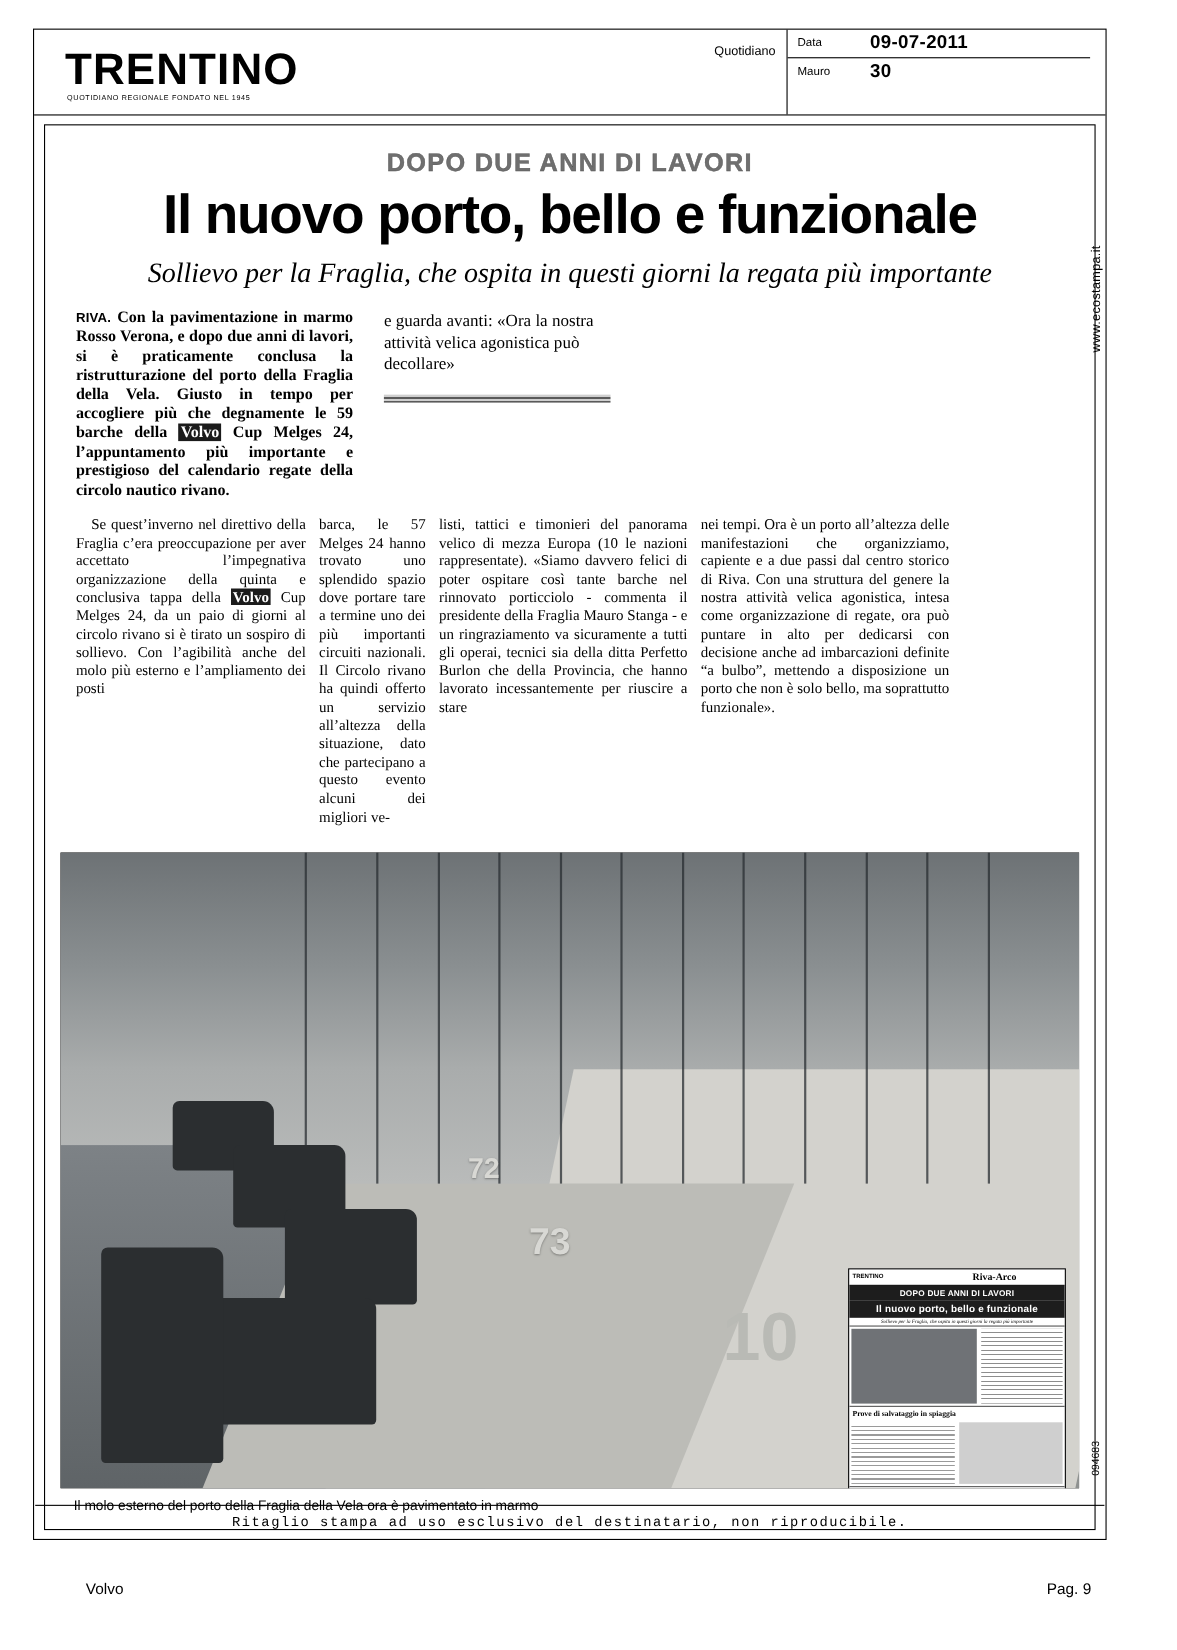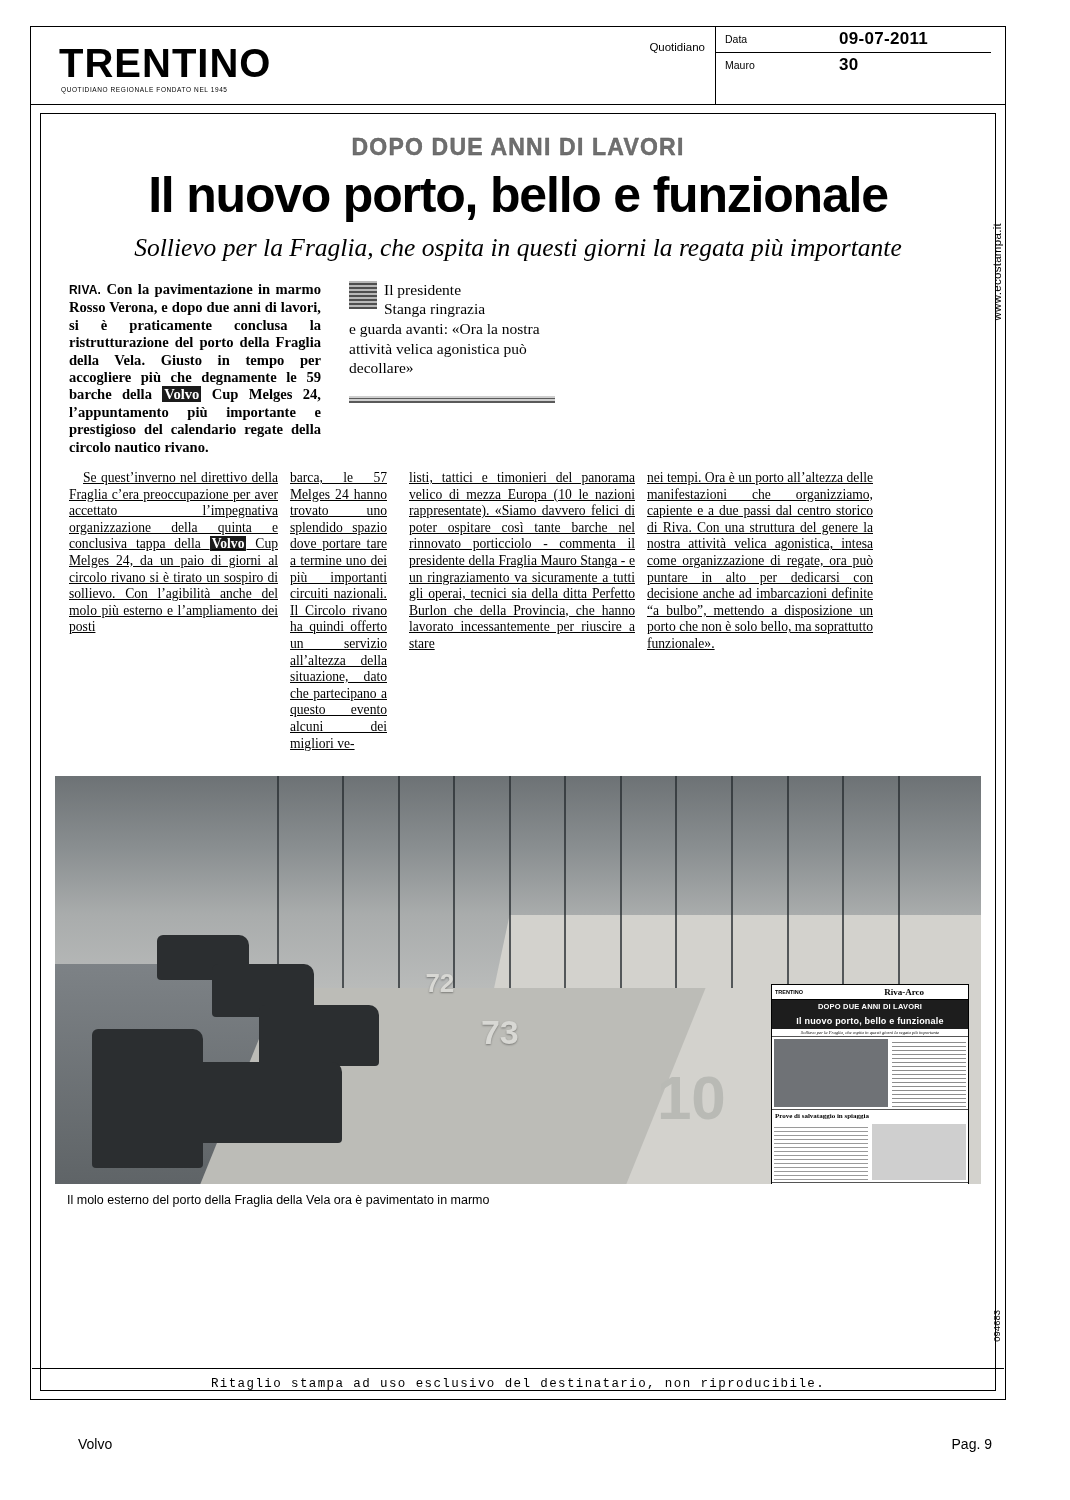--- a/index.html
+++ b/index.html
@@ -9,21 +9,21 @@
   
   .frame{position:absolute;left:30px;top:26px;width:976px;height:1374px;border:1px solid #000;box-sizing:border-box;}
 
   
   .masthead{position:relative;height:78px;border-bottom:1px solid #000;box-sizing:border-box;}
   .brand{position:absolute;left:28px;top:16px;}
   .brand-name{font-family:"Liberation Sans",sans-serif;font-weight:bold;font-size:40px;letter-spacing:1px;line-height:40px;}
   .brand-sub{font-family:"Liberation Sans",sans-serif;font-size:6.5px;letter-spacing:.6px;margin-top:3px;margin-left:2px;}
   .quot{position:absolute;right:300px;top:14px;font-family:"Liberation Sans",sans-serif;font-size:11.5px;}
   .metabox{position:absolute;right:14px;top:0px;width:276px;height:77px;border-left:1px solid #000;box-sizing:border-box;}
-  .metarow{display:flex;align-items:center;height:25.6px;border-bottom:1px solid #000;box-sizing:border-box;gap:48px;}
+  .metarow{display:flex;align-items:center;height:25.6px;border-bottom:1px solid #000;box-sizing:border-box;}
   .metarow:last-child{border-bottom:none;}
   .metalab{width:66px;padding-left:9px;font-family:"Liberation Sans",sans-serif;font-size:10.5px;}
   .metaval{font-family:"Liberation Sans",sans-serif;font-size:17px;font-weight:bold;letter-spacing:.3px;}
 
   
   .clip{position:absolute;left:0;top:78px;width:974px;height:1295px;}
   .clip-inner{position:absolute;left:9px;top:8px;width:956px;height:1278px;border:1px solid #000;box-sizing:border-box;}
 
   .vertical-url{position:absolute;right:2px;top:118px;writing-mode:vertical-rl;transform:rotate(180deg);
     font-family:"Liberation Sans",sans-serif;font-size:11.5px;letter-spacing:.3px;}
@@ -52,27 +52,27 @@
   .qb-lines{font-size:15.5px;line-height:18.5px;}
   .qb-body{font-size:15.5px;line-height:19.5px;margin-top:1px;}
   .qb-rule{margin-top:18px;height:7px;width:206px;
     background:repeating-linear-gradient(0deg,#5a5a5a 0 1.5px,#cfcfcf 1.5px 3.5px);}
 
   
   .cols{display:flex;margin-top:14px;}
   .col{font-size:13.6px;line-height:16.6px;text-align:justify;-webkit-hyphens:manual;}
   .c1{width:209px;}
   .c2{width:97px;margin-left:12px;}
-  .c3{width:226px;margin-left:22px;}
+  .c3{width:226px;margin-left:12px;}
   .c4{width:226px;margin-left:12px;}
-  .col p{margin:0;text-decoration:underline;}
+  .col p{margin:0;}
   .indent{text-indent:14px;}
 
   
-  .photo{position:relative;margin:24px 14px 0 14px;height:408px;overflow:hidden;background:#000000;}
+  .photo{position:relative;margin:24px 14px 0 14px;height:578px;overflow:hidden;background:#000000;}
   .caption{margin:9px 0 0 26px;font-family:"Liberation Sans",sans-serif;font-size:12.5px;}
 
   
   .thumb{position:absolute;right:22px;bottom:-244px;width:196px;height:234px;border:1px solid #000;background:#fff;overflow:hidden;}
 
   
   .ritaglio{position:absolute;left:1px;right:1px;bottom:0;height:30px;border-top:1px solid #000;
     display:flex;align-items:center;justify-content:center;
     font-family:"Liberation Mono",monospace;font-size:12.5px;letter-spacing:1.4px;}
 
@@ -144,27 +144,20 @@
         <div class="subhead">Sollievo per la Fraglia, che ospita in questi giorni la regata più importante</div>
 
         <div class="body-wrap">
 
           <div class="lead-cols">
             <div class="lead">
               <span class="place">RIVA.</span><span> Con la pavimentazione in marmo Rosso Verona, e dopo due anni di lavori, si è praticamente conclusa la ristrutturazione del porto della Fraglia della Vela. Giusto in tempo per accogliere più che degnamente le 59 barche della </span><span class="hl">Volvo</span><span> Cup Melges 24, l’appuntamento più importante e prestigioso del calendario regate della circolo nautico rivano.</span>
             </div>
 
             <div class="quotebox">
-              <div class="qb-head">
-                <div class="qb-sq"></div>
-                <div class="qb-lines">
-                  <div>Il presidente</div>
-                  <div>Stanga ringrazia</div>
-                </div>
-              </div>
               <div class="qb-body">e guarda avanti: «Ora la nostra attività velica agonistica può decollare»</div>
               <div class="qb-rule"></div>
             </div>
           </div>
 
           <div class="cols">
             <div class="col c1">
               <p class="indent"><span>Se quest’inverno nel direttivo della Fraglia c’era preoccupazione per aver accettato l’impegnativa organizzazione della quinta e conclusiva tappa della </span><span class="hl">Volvo</span><span> Cup Melges 24, da un paio di giorni al circolo rivano si è tirato un sospiro di sollievo. Con l’agibilità anche del molo più esterno e l’ampliamento dei posti</span></p>
             </div>
             <div class="col c2">

